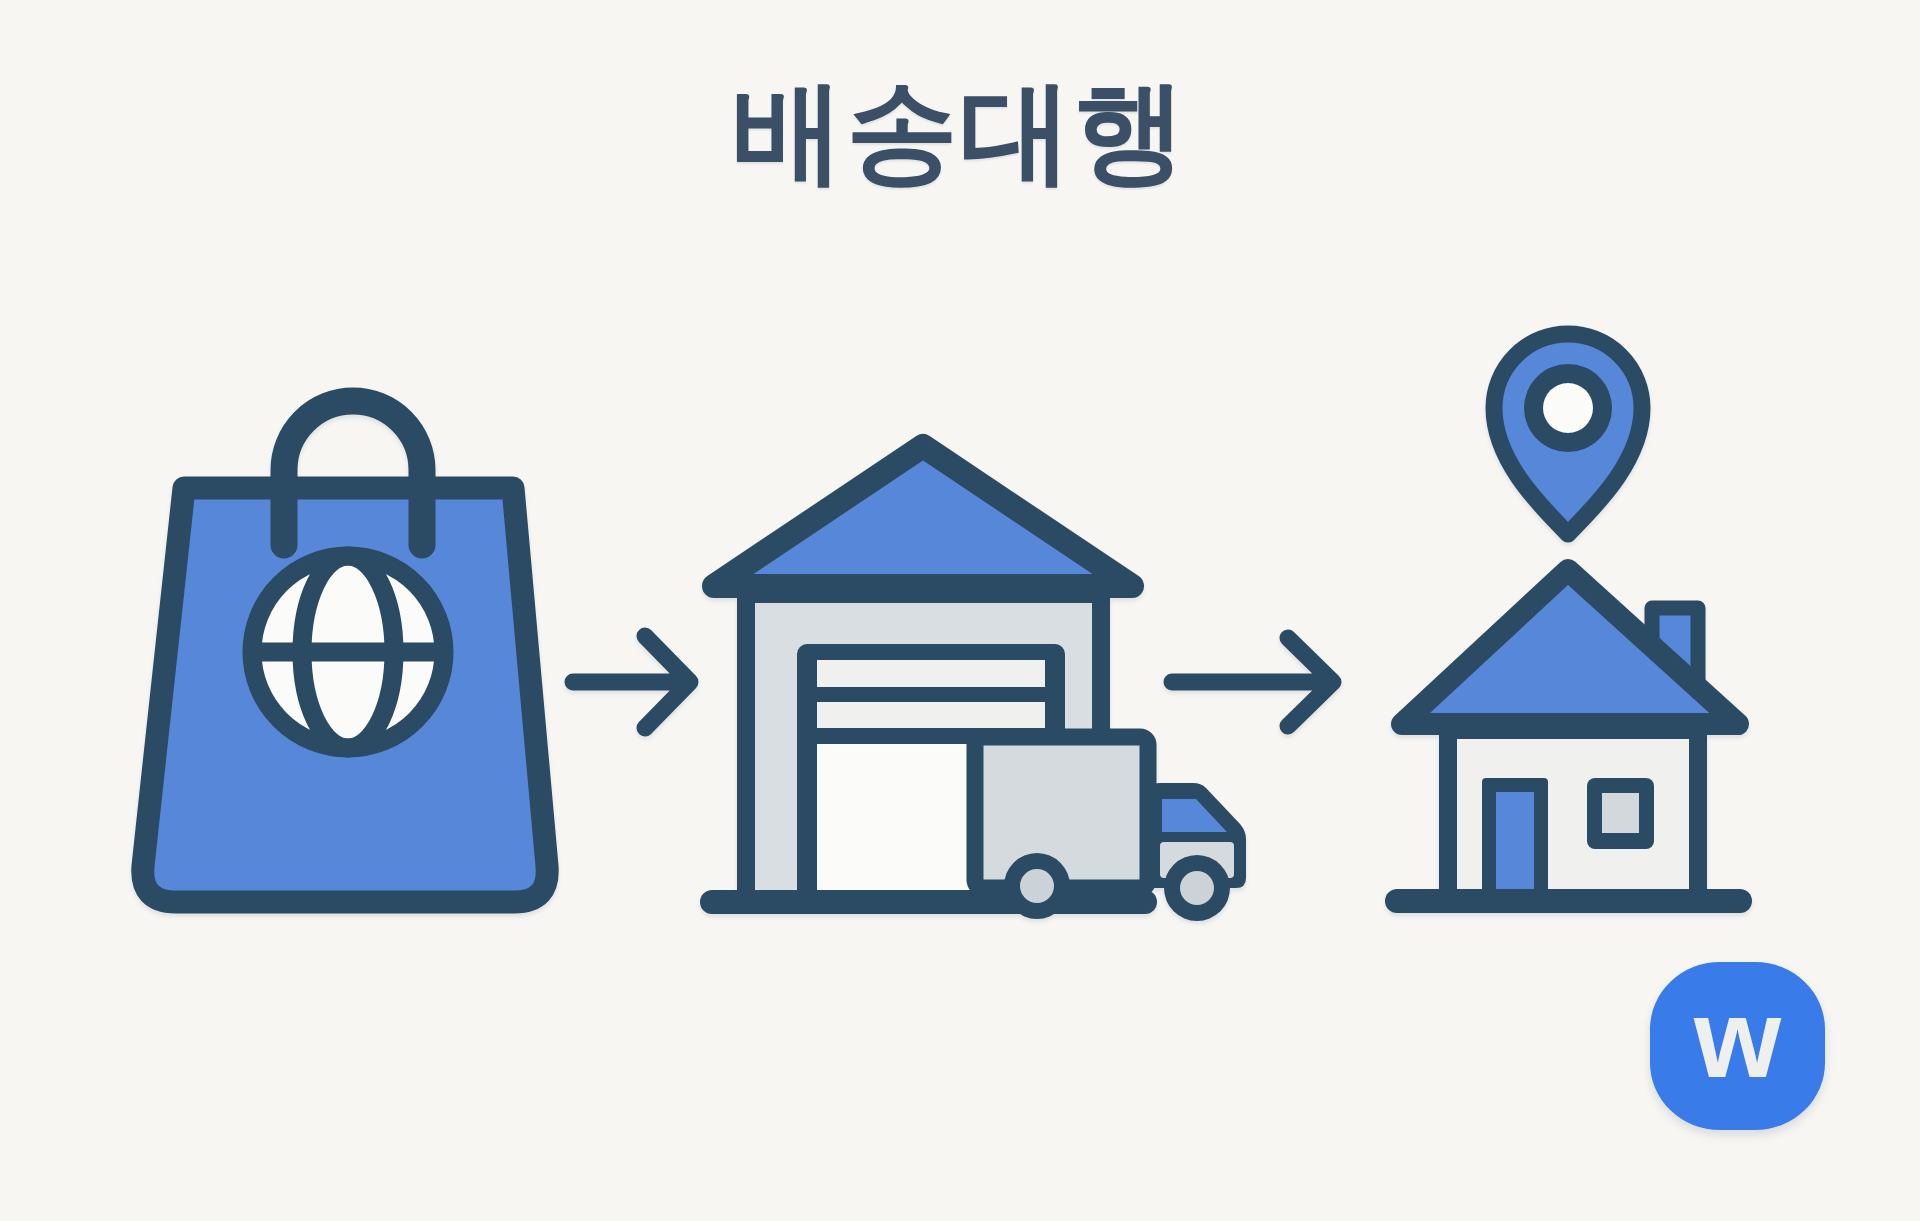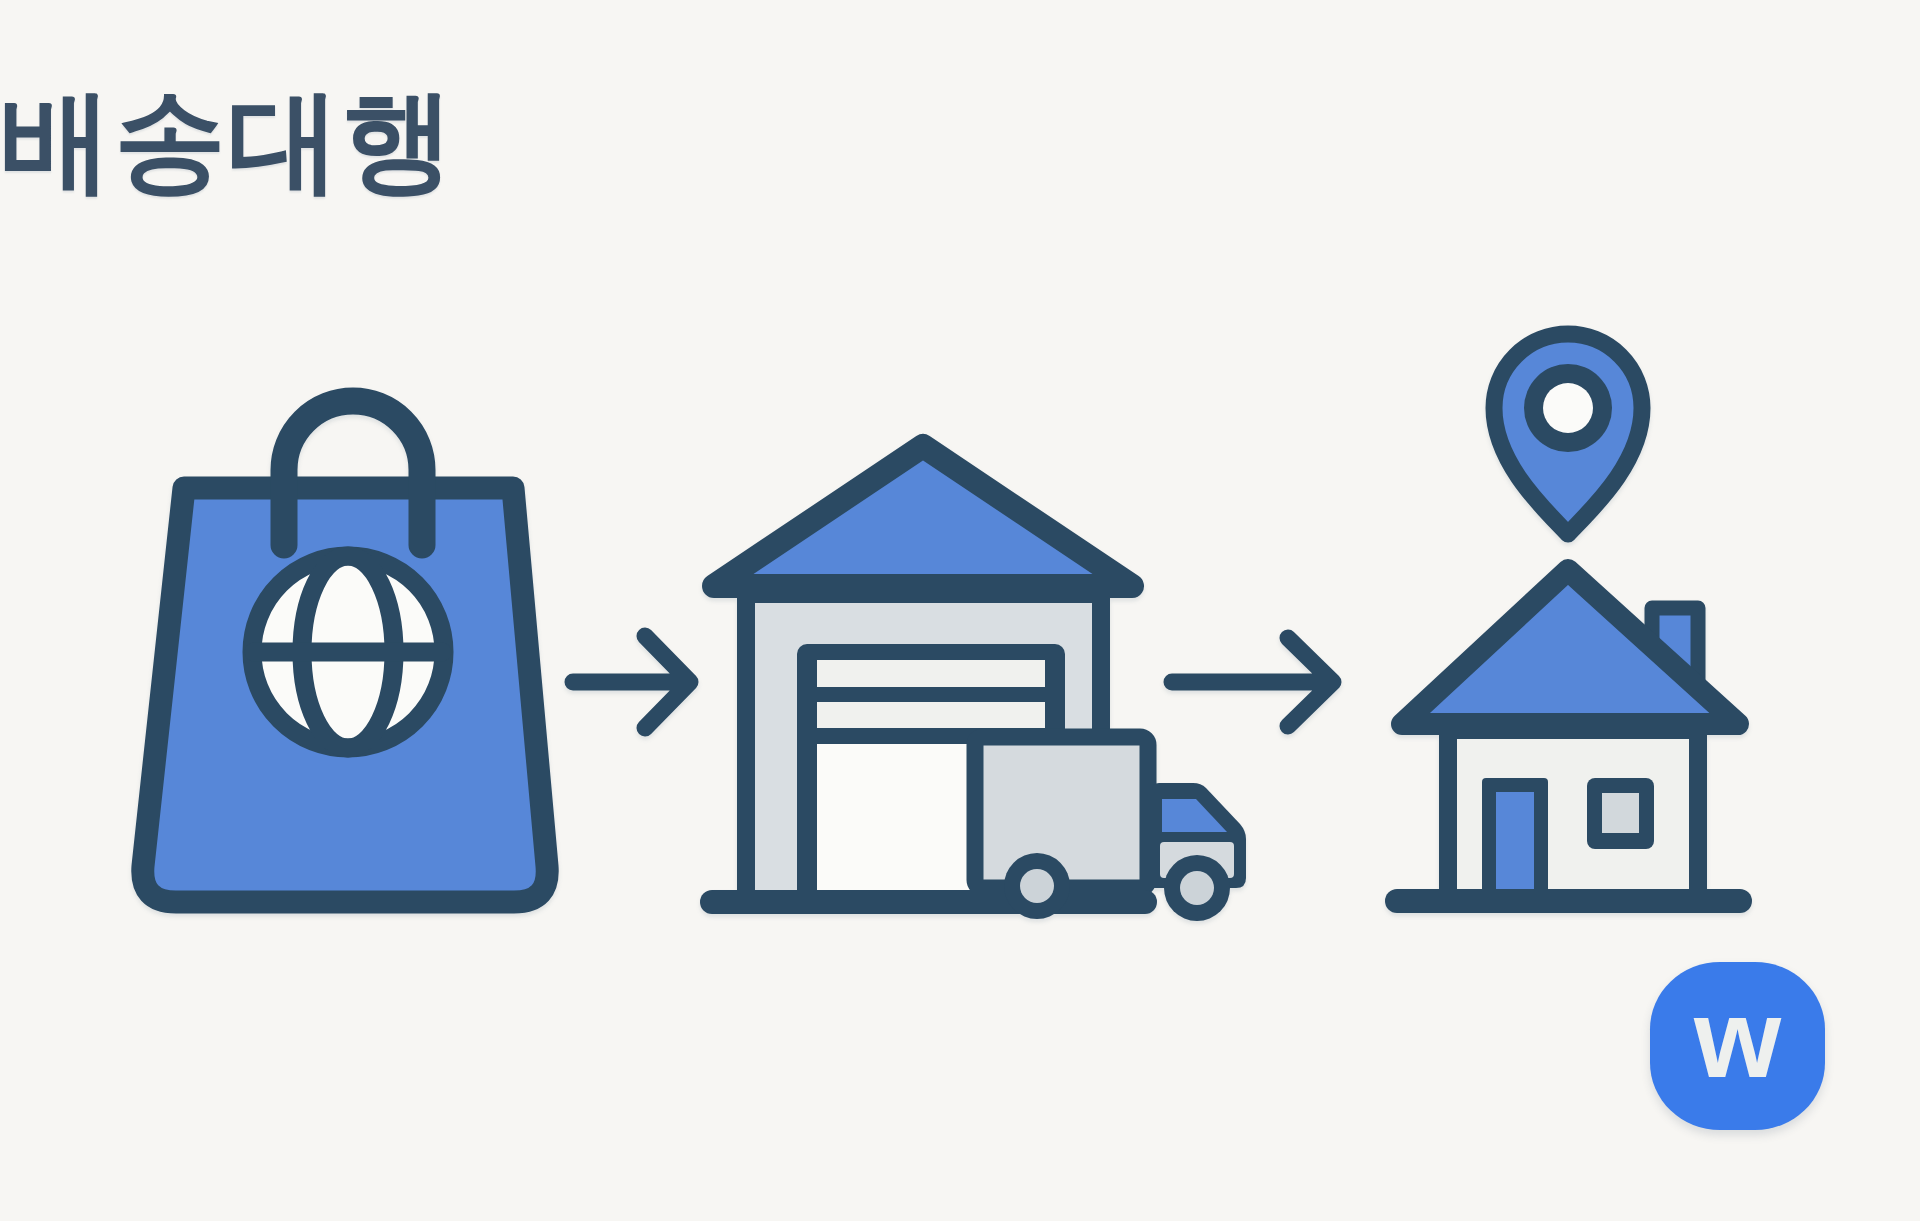--- a/index.html
+++ b/index.html
@@ -4,23 +4,24 @@
 <style>
   html,body{margin:0;padding:0;}
   body{
     width:1920px;height:1221px;position:relative;overflow:hidden;
     background:var(--page-bg,#f7f6f3);
     font-family:"Liberation Sans",sans-serif;
   }
   .stage{position:absolute;inset:0;}
   .title{
     position:absolute;top:82px;left:0;width:100%;
-    font-size:112px;font-weight:800;line-height:1.05;
+    text-align:center;font-size:112px;font-weight:800;line-height:1.05;
     letter-spacing:2px;color:var(--title-color,#3b5066);
     text-shadow:0 2px 2px rgba(44,70,95,.10);
+    font-family:Liberation Mono, monospace;
   }
   svg.diagram{position:absolute;left:0;top:0;filter:drop-shadow(0 3px 2px rgba(44,70,95,.12));}
   
   .s{fill:none;stroke:var(--outline-navy,#2b4a63);stroke-linecap:round;stroke-linejoin:round;}
   
   .s2{stroke:var(--outline-navy,#2b4a63);stroke-linecap:round;stroke-linejoin:round;}
   .f-blue{fill:var(--icon-blue,#5787d8);}
   .f-navy{fill:var(--outline-navy,#2b4a63);}
   .f-wall{fill:var(--wall-gray,#d9dee2);}
   .f-panel{fill:var(--panel-white,#f0f1ee);}

